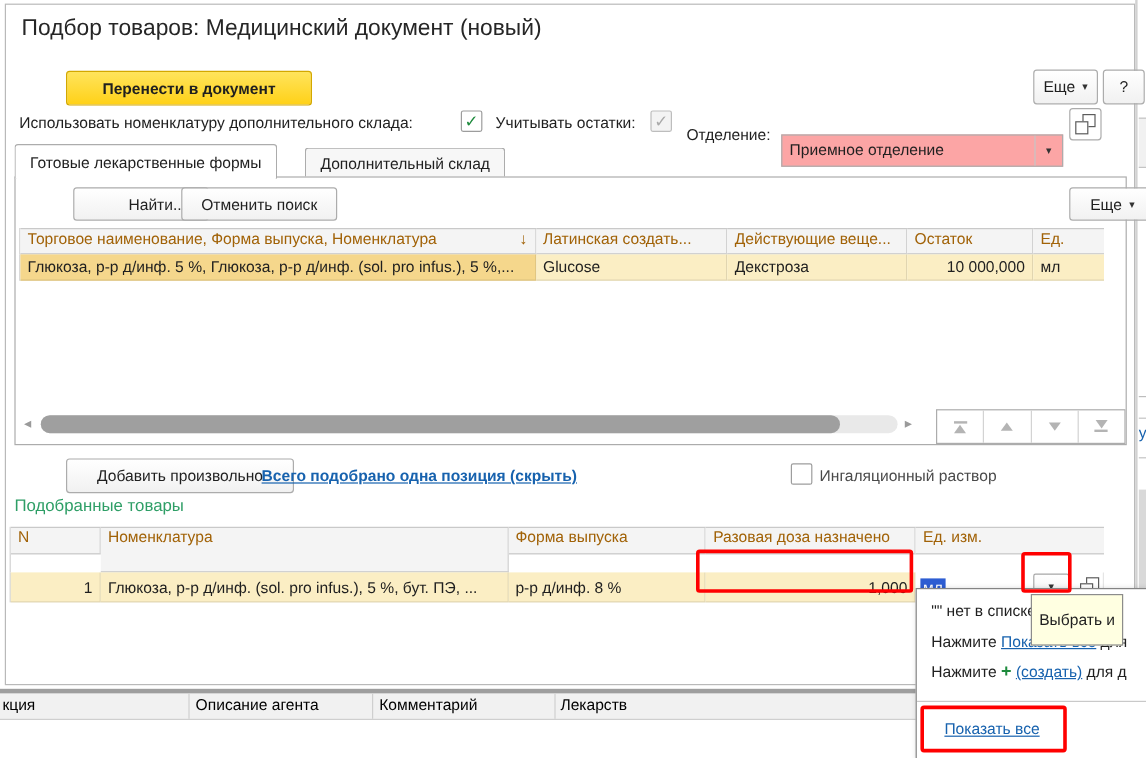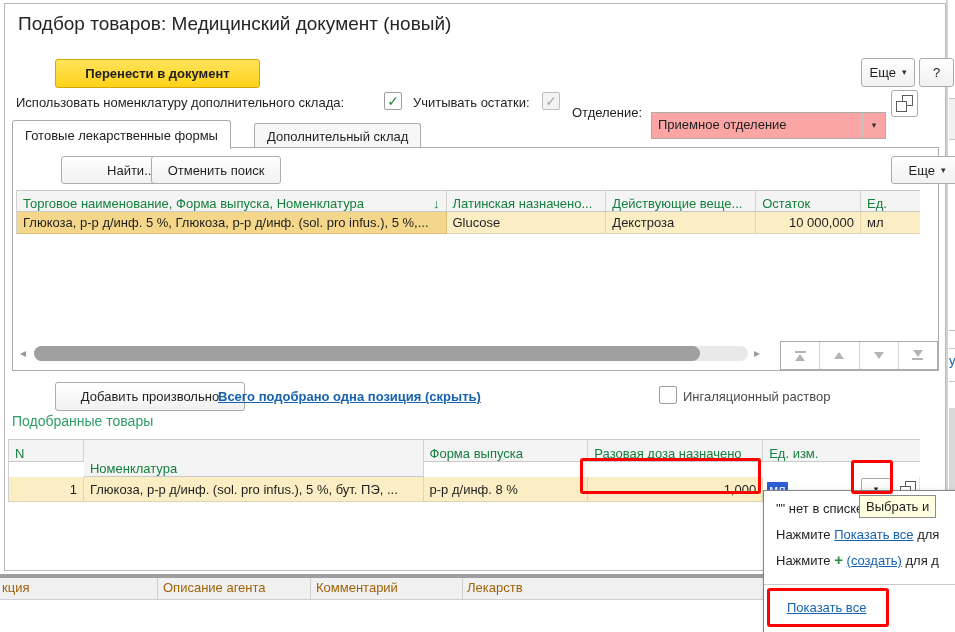--- a/index.html
+++ b/index.html
@@ -25,22 +25,22 @@
   .choose-btn{width:25px;height:25px;border:1px solid #acacac;border-radius:3px;background:#fff;position:relative;}
   .sq-back{position:absolute;width:9px;height:9px;border:1px solid #5c5c5c;right:4px;top:4px;background:#fff;}
   .sq-front{position:absolute;width:9px;height:9px;border:1px solid #5c5c5c;left:4px;bottom:4px;background:#fff;}
   
   .tab{border:1px solid #acacac;border-bottom:none;border-radius:3px 3px 0 0;background:#fff;
     display:flex;align-items:center;padding:0 12px;}
   #tab1{left:12px;top:120px;height:28px;z-index:3;}
   #tab2{left:254px;top:123px;height:25px;background:#f7f7f7;z-index:1;}
   #tab-panel{left:12px;top:147px;width:925px;height:222px;border:1px solid #acacac;background:#fff;z-index:2;}
   
-  .th{background:#f4f4f4;border-bottom:1px solid #c9c9c9;border-top:1px solid #c9c9c9;color:#15803d;
-    display:flex;align-items:flex-end;padding:0 6px;box-sizing:border-box;border-right:1px solid #d2d2d2;
+  .th{background:#f4f4f4;border-bottom:1px solid #c9c9c9;border-top:1px solid #c9c9c9;color:#a16207;
+    display:flex;align-items:flex-start;padding:0 6px;box-sizing:border-box;border-right:1px solid #d2d2d2;
     overflow:hidden;white-space:nowrap;height:22px;}
   .td{display:flex;align-items:center;padding:0 6px;box-sizing:border-box;border-right:1px solid rgba(0,0,0,0.10);
     overflow:hidden;white-space:nowrap;height:22px;border-bottom:1px solid rgba(0,0,0,0.10);}
   .row-sel{background:#fbeec4;}
   .cell-focus{background:#f5d78c;}
   .num{justify-content:flex-end;}
   
   .scroll-arrow{color:#9a9a9a;font-size:12px;line-height:1;}
   #h-track{left:34px;top:346px;width:714px;height:15px;background:#e9e9e9;border-radius:8px;}
   #h-thumb{left:34px;top:346px;width:666px;height:15px;background:#9f9f9f;border-radius:8px;}
@@ -57,30 +57,30 @@
   
   .td2{height:25px;}
   #unit-cell{background:#fff;display:flex;align-items:center;padding:0 2px 0 4px;box-sizing:border-box;height:25px;border-right:1px solid rgba(0,0,0,0.10);border-bottom:1px solid rgba(0,0,0,0.10);}
   #unit-sel{background:#2d5dd2;color:#fff;padding:0 2px;}
   #unit-arrow-btn{margin-left:auto;width:28px;height:21px;border:1px solid #a7a7a7;border-radius:2px;background:linear-gradient(#fff,#efefef);display:flex;align-items:center;justify-content:center;}
   
   .redrect{border:3px solid #f00;border-radius:3px;pointer-events:none;z-index:60;background:transparent;}
   
   #splitter{left:0;top:574px;width:955px;height:4px;background:#9e9e9e;}
   #bg-header{left:0;top:578px;width:955px;height:21px;background:#f1f1f1;border-bottom:1px solid #cfcfcf;}
-  .bg-col{position:absolute;top:2px;color:#a16207;white-space:nowrap;}
+  .bg-col{position:absolute;top:2px;color:#000000;white-space:nowrap;}
   .bg-sep{position:absolute;top:0;width:1px;height:21px;background:#cfcfcf;}
   
   #strip-line{left:946px;top:0;width:2px;height:574px;background:#d2d2d2;}
   .strip-el{left:949px;width:6px;}
   
   #popup{left:763px;top:490px;width:191px;height:142px;background:#fff;border:1px solid #848484;
     box-shadow:2px 2px 5px rgba(0,0,0,0.3);overflow:hidden;z-index:50;}
   .pop-line{position:absolute;left:12px;white-space:nowrap;}
-  #tooltip{position:absolute;left:95px;top:4px;background:#ffffe1;border:1px solid #8c8c8c;padding:3px 6px;white-space:nowrap;z-index:2;}
+  #tooltip{position:absolute;left:95px;top:4px;background:#ffffe1;border:1px solid #8c8c8c;padding:13px 6px;white-space:nowrap;z-index:2;}
   #pop-sep{position:absolute;left:0;top:93px;width:191px;height:1px;background:#c9c9c9;}
   .plus{color:#1d8a3c;font-weight:bold;font-size:15px;}
 </style>
 </head>
 <body>
 
 <div class="abs" id="splitter"></div>
 <div class="abs" id="bg-header">
   <span class="bg-col" style="left:2px">кция</span>
   <span class="bg-sep" style="left:157px"></span>
@@ -148,21 +148,21 @@
   <span>Еще</span>
   <span class="caret">▾</span>
 </div>
 
 <div class="abs" style="left:16px;top:190px;width:904px;z-index:4;">
   <div style="display:flex;border-left:1px solid #d2d2d2;">
     <div class="th" style="width:430px;">
       <span style="flex:1;overflow:hidden;">Торговое наименование, Форма выпуска, Номенклатура</span>
       <span>↓</span>
     </div>
-    <div class="th" style="width:160px;">Латинская назначено...</div>
+    <div class="th" style="width:160px;">Латинская создать...</div>
     <div class="th" style="width:150px;">Действующие веще...</div>
     <div class="th" style="width:105px;">Остаток</div>
     <div class="th" style="width:59px;border-right:none;">Ед.</div>
   </div>
   <div style="display:flex;border-left:1px solid #d2d2d2;">
     <div class="td cell-focus" style="width:430px;">Глюкоза, р-р д/инф. 5 %, Глюкоза, р-р д/инф. (sol. pro infus.), 5 %,...</div>
     <div class="td row-sel" style="width:160px;">Glucose</div>
     <div class="td row-sel" style="width:150px;">Декстроза</div>
     <div class="td row-sel num" style="width:105px;">10 000,000</div>
     <div class="td row-sel" style="width:59px;border-right:none;">мл</div>

